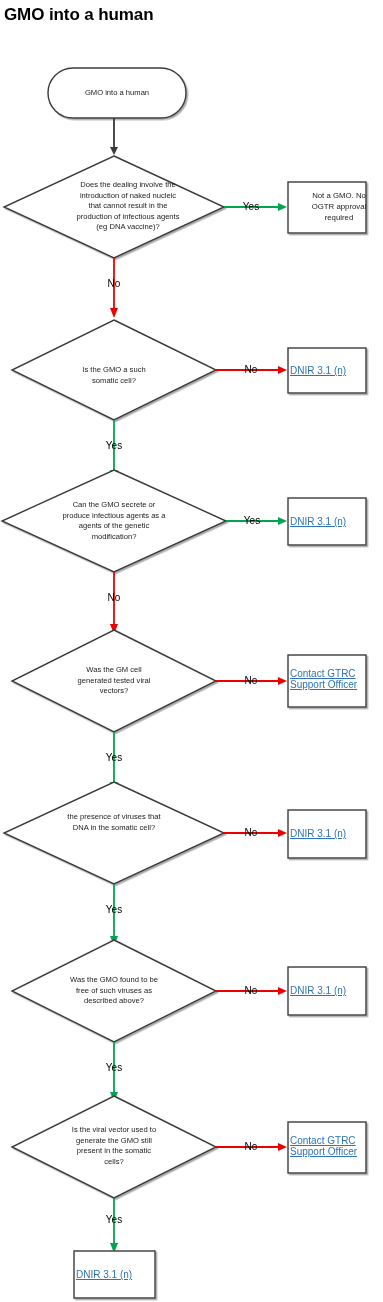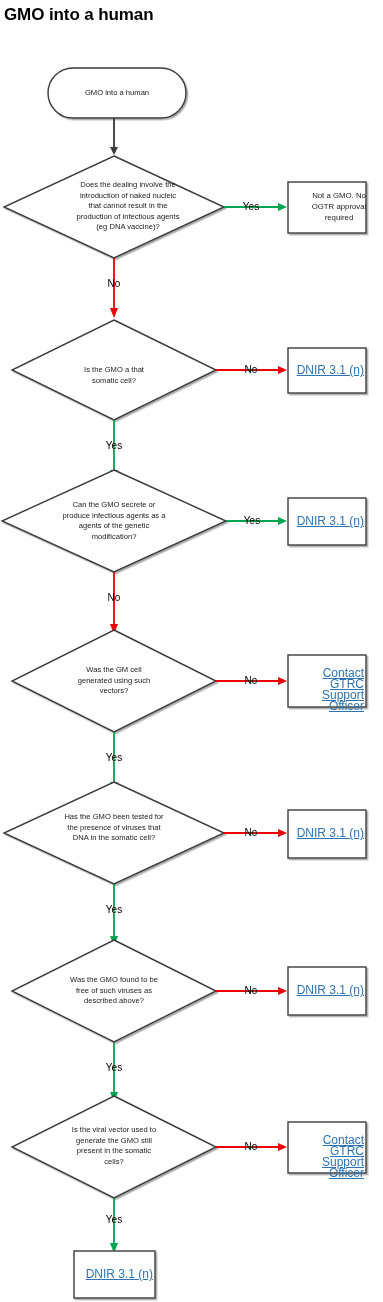--- a/index.html
+++ b/index.html
@@ -41,22 +41,22 @@
   }
   .edge-label {
     position: absolute;
     font-size: 10px;
     color: #000000;
     text-align: center;
     pointer-events: none;
   }
   .link-label {
     position: absolute;
-    text-align: right;
-    font-size: 12px;
+    text-align: left;
+    font-size: 10px;
     line-height: 11px;
     color: #2e74b5;
     text-decoration: underline;
     cursor: pointer;
   }
   .box-label {
     position: absolute;
     text-align: center;
     font-size: 7.8px;
     line-height: 11px;
@@ -157,51 +157,50 @@
 </div>
 <div class="edge-label" style="left:238px; top:201px; width:26px;">Yes</div>
 <div class="edge-label" style="left:101px; top:278px; width:26px;">No</div>
 <div class="box-label" style="left:290px; top:190px; width:98px;">
   <div>Not a GMO. No</div>
   <div>OGTR approval</div>
   <div>required</div>
 </div>
 
 <div class="node-label" style="left:34px; top:365px; width:160px;">
-  <div>Is the GMO a that</div>
+  <div>Is the GMO a such</div>
   <div>somatic cell?</div>
 </div>
 <div class="edge-label" style="left:238px; top:364px; width:26px;">No</div>
 <div class="edge-label" style="left:99px; top:440px; width:30px;">Yes</div>
 <div class="link-label" style="left:290px; top:365px; width:74px;">DNIR 3.1 (n)</div>
 
 <div class="node-label" style="left:14px; top:500px; width:200px;">
   <div>Can the GMO secrete or</div>
   <div>produce infectious agents as a</div>
   <div>agents of the genetic</div>
   <div>modification?</div>
 </div>
 <div class="edge-label" style="left:238px; top:515px; width:28px;">Yes</div>
 <div class="edge-label" style="left:101px; top:592px; width:26px;">No</div>
 <div class="link-label" style="left:290px; top:516px; width:74px;">DNIR 3.1 (n)</div>
 
 <div class="node-label" style="left:34px; top:665px; width:160px;">
   <div>Was the GM cell</div>
-  <div>generated using such</div>
+  <div>generated tested viral</div>
   <div>vectors?</div>
 </div>
 <div class="edge-label" style="left:238px; top:675px; width:26px;">No</div>
 <div class="edge-label" style="left:99px; top:752px; width:30px;">Yes</div>
 <div class="link-label" style="left:290px; top:668px; width:74px;">
   <div>Contact GTRC</div>
   <div>Support Officer</div>
 </div>
 
 <div class="node-label" style="left:19px; top:812px; width:190px;">
-  <div>Has the GMO been tested for</div>
   <div>the presence of viruses that</div>
   <div>DNA in the somatic cell?</div>
 </div>
 <div class="edge-label" style="left:238px; top:827px; width:26px;">No</div>
 <div class="edge-label" style="left:99px; top:904px; width:30px;">Yes</div>
 <div class="link-label" style="left:290px; top:828px; width:74px;">DNIR 3.1 (n)</div>
 
 <div class="node-label" style="left:29px; top:975px; width:170px;">
   <div>Was the GMO found to be</div>
   <div>free of such viruses as</div>

